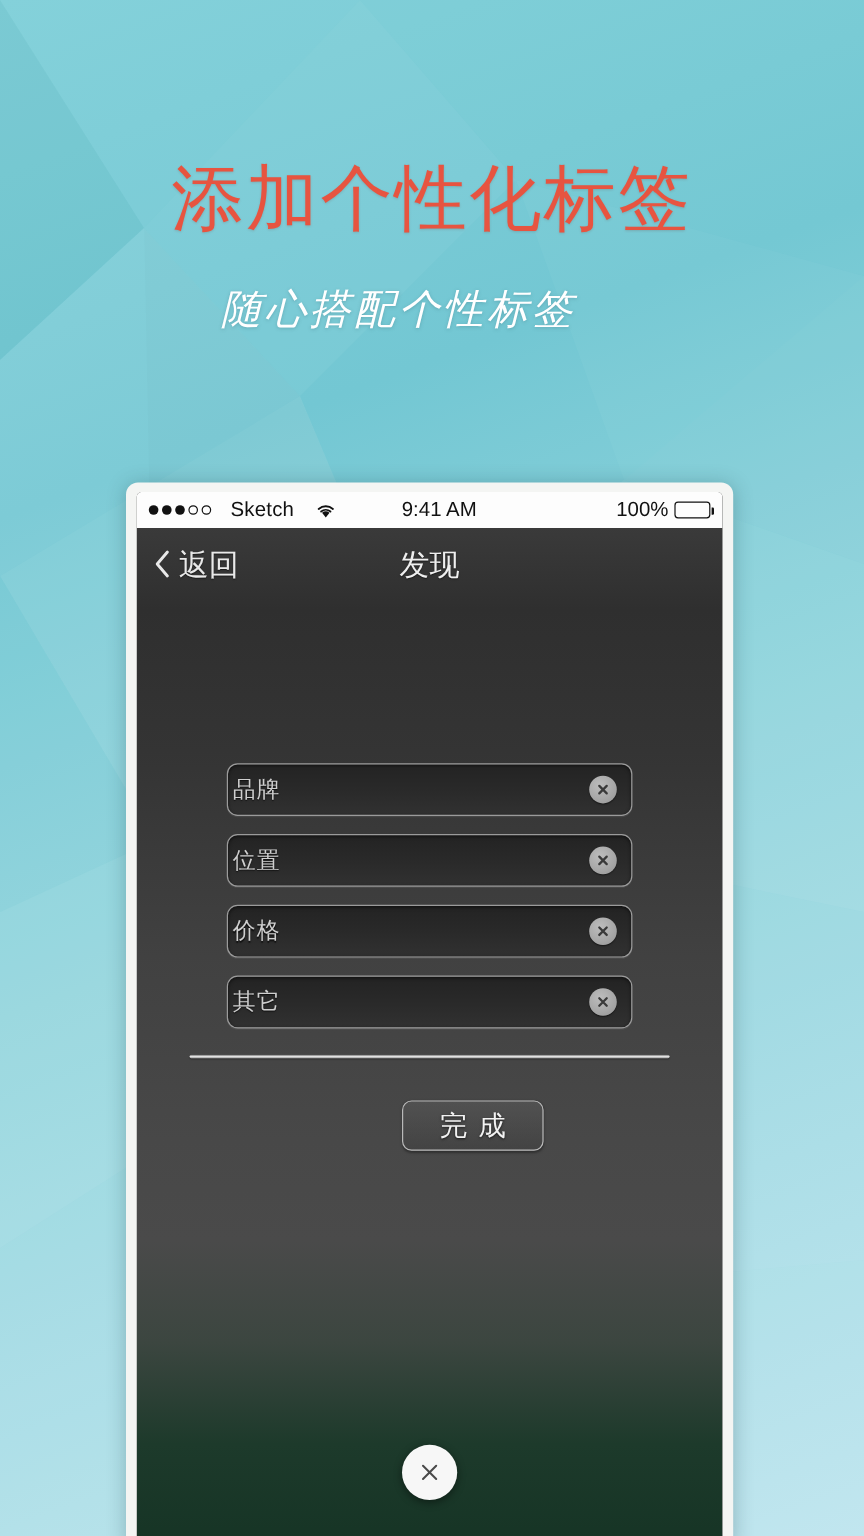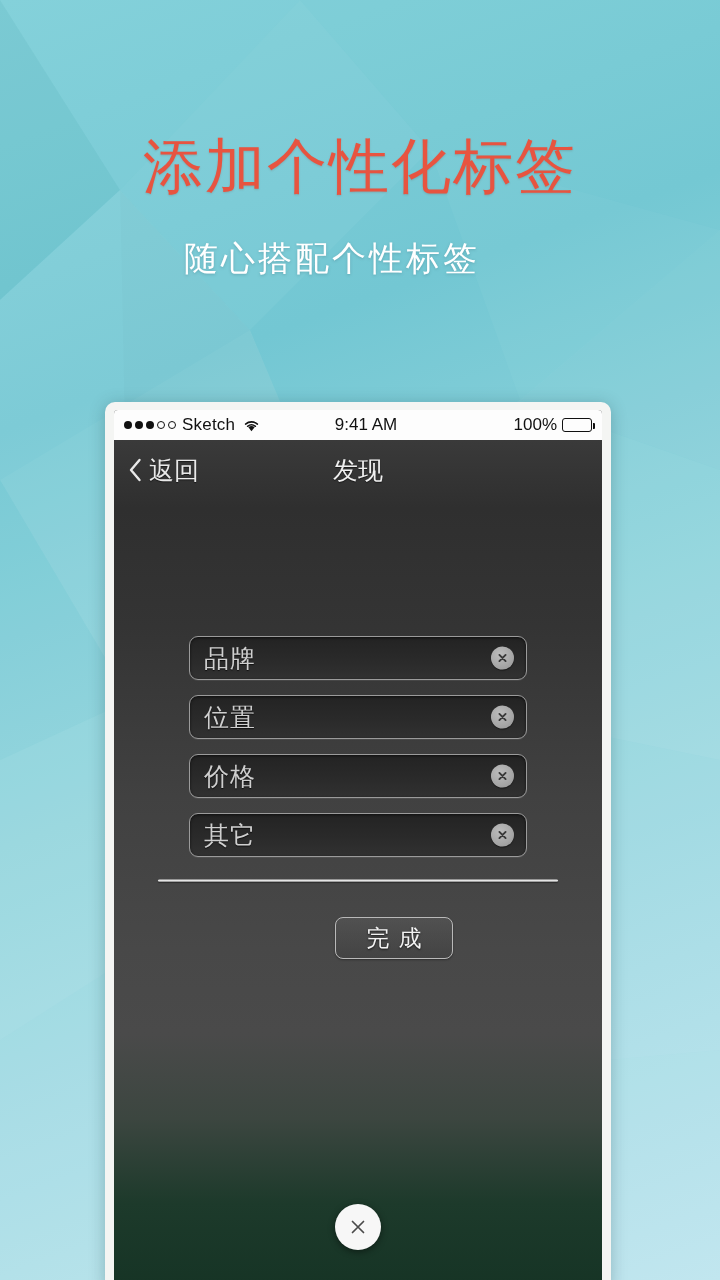--- a/index.html
+++ b/index.html
@@ -61,20 +61,21 @@
     position: absolute;
     left: 0;
     top: 236px;
     width: 664px;
     font-size: 34px;
     line-height: 44px;
     color: #ffffff;
     letter-spacing: 3px;
     text-shadow: 0 1px 3px rgba(60, 110, 120, 0.35);
     white-space: nowrap;
+    font-style: italic;
   }
 
   
   .phone {
     position: absolute;
     left: 105px;
     top: 402px;
     width: 506px;
     height: 886px;
     background: #f4f5f3;
@@ -102,21 +103,21 @@
     display: flex;
     align-items: center;
     padding: 0 10px;
     box-sizing: border-box;
     font-size: 17px;
     color: #111;
   }
   .sb-left {
     display: flex;
     align-items: center;
-    gap: 6px;
+    gap: 16px;
     flex: 0 0 auto;
   }
   .dots {
     display: flex;
     align-items: center;
     gap: 3px;
   }
   .dot {
     width: 8px;
     height: 8px;
@@ -249,22 +250,22 @@
     height: 44px;
     border: 1.6px solid #9b9b9b;
     border-radius: 9px;
     background: linear-gradient(180deg, #232323 0%, #2a2a2a 55%, #313131 100%);
     box-shadow: inset 0 1px 3px rgba(0,0,0,.6), 0 1px 0 rgba(255,255,255,.07);
     box-sizing: border-box;
     display: flex;
     align-items: center;
   }
   .field-label {
-    margin-left: 14px;
-    font-size: 25px;
+    margin-left: 4px;
+    font-size: 19px;
     color: #cfcfcf;
     letter-spacing: 1px;
     text-shadow: 0 1px 1px rgba(0,0,0,.7);
   }
   .clear-btn {
     position: absolute;
     right: 12px;
     top: 50%;
     transform: translateY(-50%);
     width: 23px;

